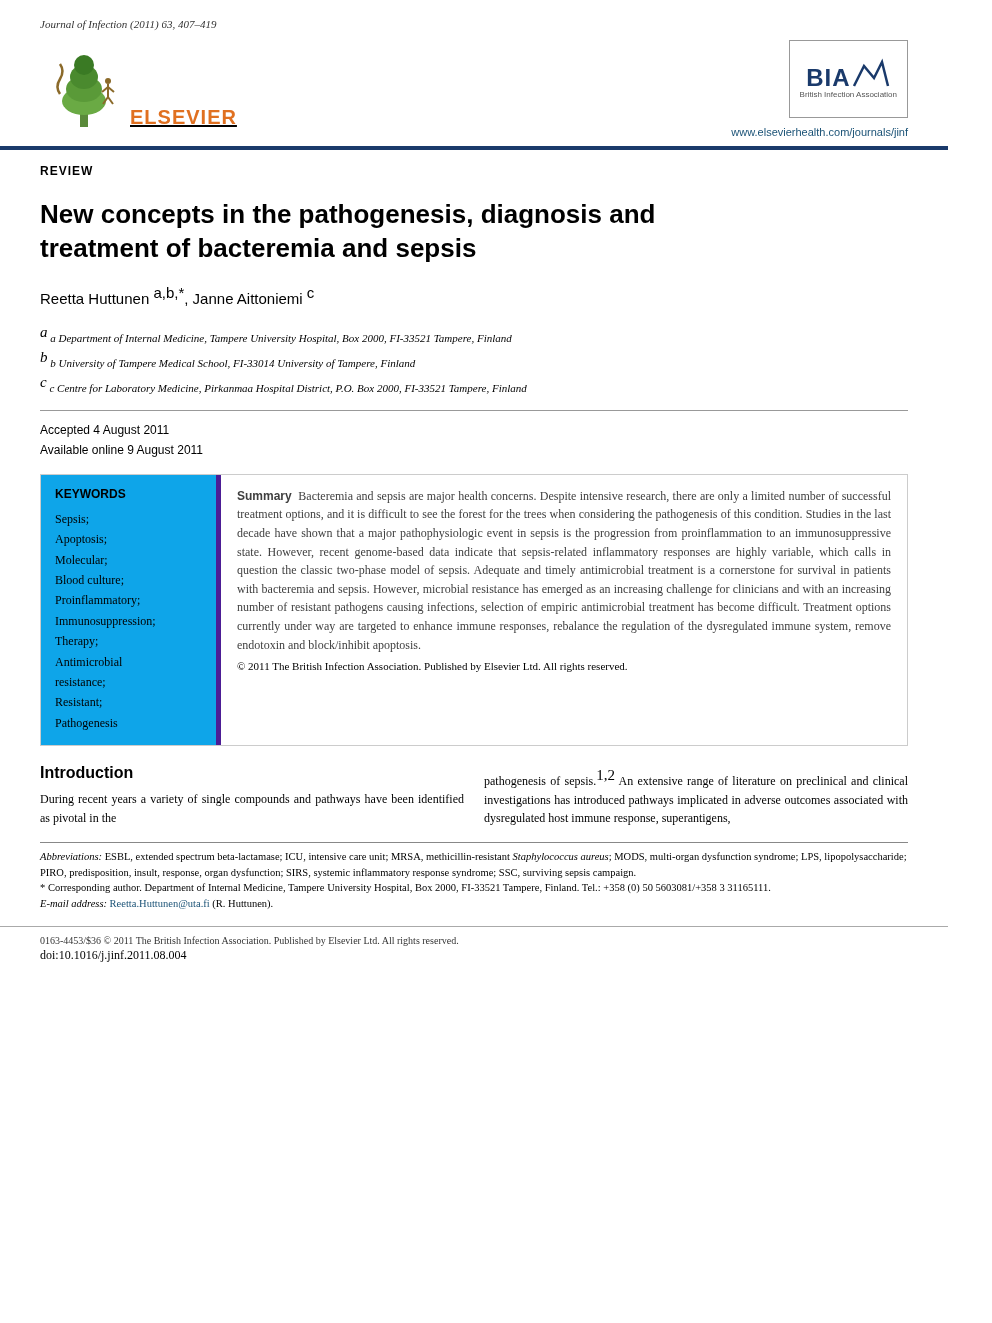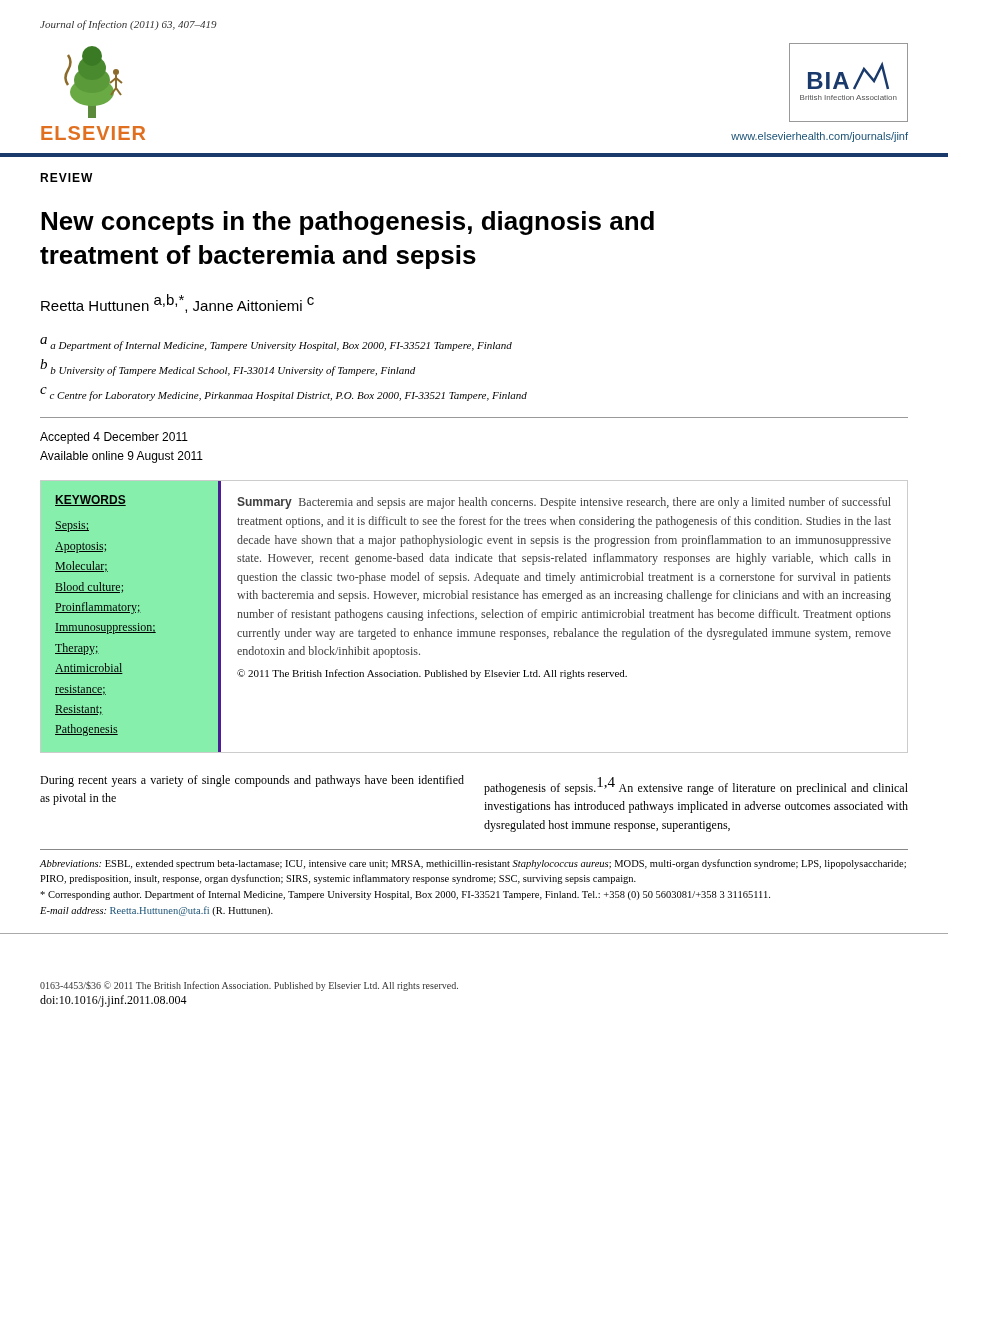--- a/index.html
+++ b/index.html
@@ -37,22 +37,23 @@
     
     .logos-area {
       padding: 10px 40px 8px 40px;
       display: flex;
       justify-content: space-between;
       align-items: center;
     }
 
     .elsevier-logo {
       display: flex;
-      flex-direction: column;
-      align-items: center;
+      flex-direction: row;
+      align-items: flex-end;
+      text-decoration: underline;
     }
 
     .elsevier-tree {
       width: 90px;
       height: 80px;
     }
 
     .elsevier-text {
       color: #e07020;
       font-size: 20px;
@@ -142,23 +143,22 @@
       display: flex;
       gap: 0;
       margin-bottom: 18px;
       border: 1px solid #ccc;
     }
 
     .keywords-col {
       width: 180px;
       min-width: 180px;
       padding: 12px 14px;
-      border-right: 3px solid #4c1d95;
-      background: #86efac;
-      text-decoration: underline;
+      border-right: 5px solid #4c1d95;
+      background: #0ea5e9;
     }
 
     .keywords-title {
       font-size: 12px;
       font-weight: bold;
       font-family: Arial, sans-serif;
       color: #000;
       margin-bottom: 8px;
     }
 
@@ -256,21 +256,20 @@
 
     .footer-bottom {
       padding: 8px 40px 10px 40px;
       border-top: 1px solid #aaa;
       margin-top: 4px;
     }
 
     .footer-bottom-text {
       font-size: 10px;
       color: #333;
-      margin-top: 38px;
     }
 
     
     .bia-logo-area {
       display: flex;
       flex-direction: column;
       align-items: flex-end;
     }
 
     .bia-box {
@@ -372,21 +371,21 @@
         <sup>b</sup> <span>b University of Tampere Medical School, FI-33014 University of Tampere, Finland</span>
       </div>
       <div class="affiliation-line">
         <sup>c</sup> <span>c Centre for Laboratory Medicine, Pirkanmaa Hospital District, P.O. Box 2000, FI-33521 Tampere, Finland</span>
       </div>
     </div>
 
     <hr class="thin-divider">
 
     <div class="dates-section">
-      <div class="date-line">Accepted 4 December 2011</div>
+      <div class="date-line">Accepted 4 August 2011</div>
       <div class="date-line">Available online 9 August 2011</div>
     </div>
 
     <div class="content-columns">
       <div class="keywords-col">
         <div class="keywords-title">KEYWORDS</div>
         <div>
           <div class="keyword-item">Sepsis;</div>
           <div class="keyword-item">Apoptosis;</div>
           <div class="keyword-item">Molecular;</div>
@@ -403,27 +402,28 @@
       <div class="summary-col">
         <p class="summary-text">
           <span class="summary-label">Summary</span>&nbsp;&nbsp;<span>Bacteremia and sepsis are major health concerns. Despite intensive research, there are only a limited number of successful treatment options, and it is difficult to see the forest for the trees when considering the pathogenesis of this condition. Studies in the last decade have shown that a major pathophysiologic event in sepsis is the progression from proinflammation to an immunosuppressive state. However, recent genome-based data indicate that sepsis-related inflammatory responses are highly variable, which calls in question the classic two-phase model of sepsis. Adequate and timely antimicrobial treatment is a cornerstone for survival in patients with bacteremia and sepsis. However, microbial resistance has emerged as an increasing challenge for clinicians and with an increasing number of resistant pathogens causing infections, selection of empiric antimicrobial treatment has become difficult. Treatment options currently under way are targeted to enhance immune responses, rebalance the regulation of the dysregulated immune system, remove endotoxin and block/inhibit apoptosis.</span>
         </p>
         <p class="copyright-line">© 2011 The British Infection Association. Published by Elsevier Ltd. All rights reserved.</p>
       </div>
     </div>
 
     <div class="intro-columns">
       <div class="intro-col-left">
+        <div class="section-heading">Introduction</div>
         <p class="body-text">
           During recent years a variety of single compounds and pathways have been identified as pivotal in the
         </p>
       </div>
       <div class="intro-col-right">
         <p class="body-text">
-          pathogenesis of sepsis.<sup>1,4</sup> An extensive range of literature on preclinical and clinical investigations has introduced pathways implicated in adverse outcomes associated with dysregulated host immune response, superantigens,
+          pathogenesis of sepsis.<sup>1,2</sup> An extensive range of literature on preclinical and clinical investigations has introduced pathways implicated in adverse outcomes associated with dysregulated host immune response, superantigens,
         </p>
       </div>
     </div>
 
   </div>
 
   <div style="padding: 0 40px;">
     <hr class="footer-divider">
   </div>
 

